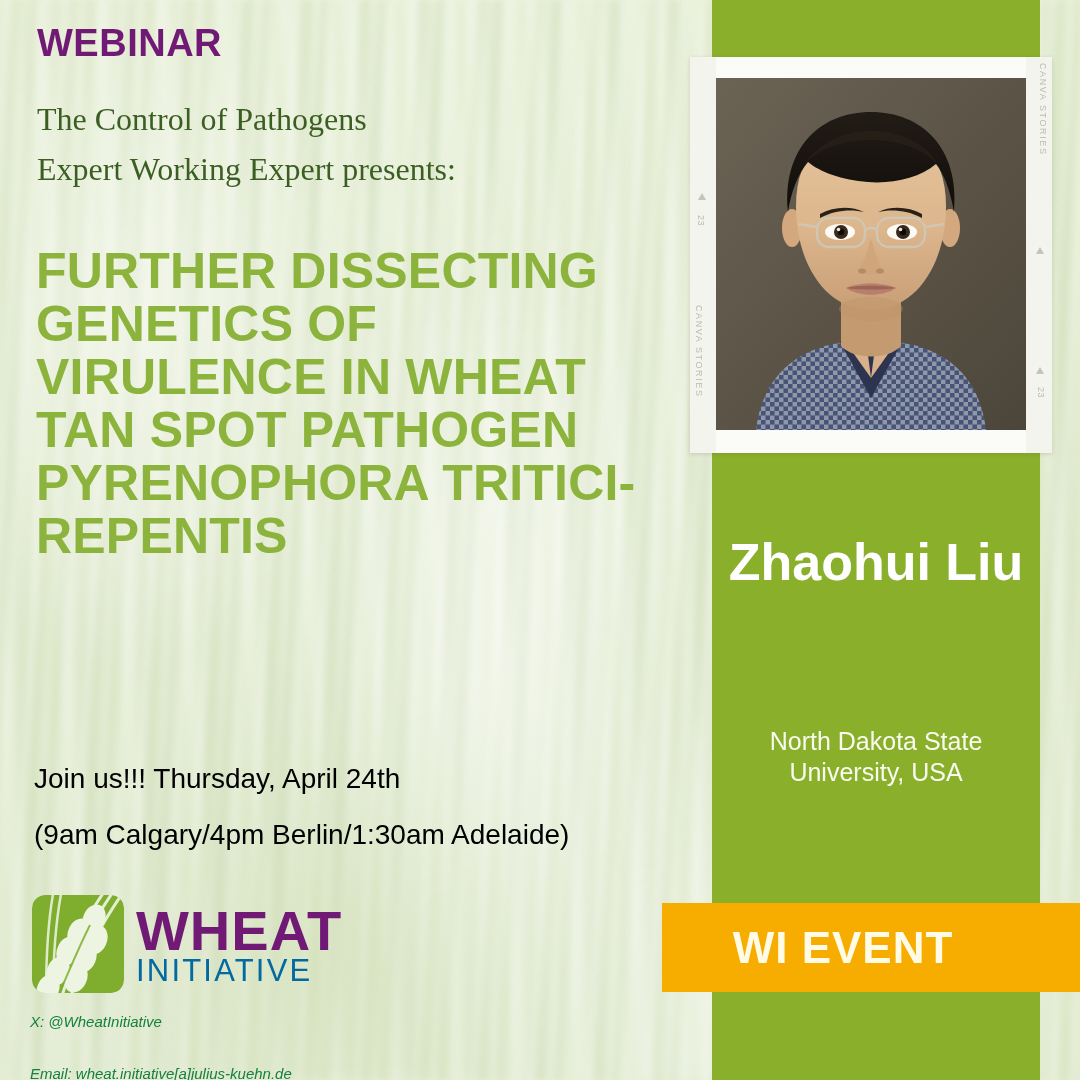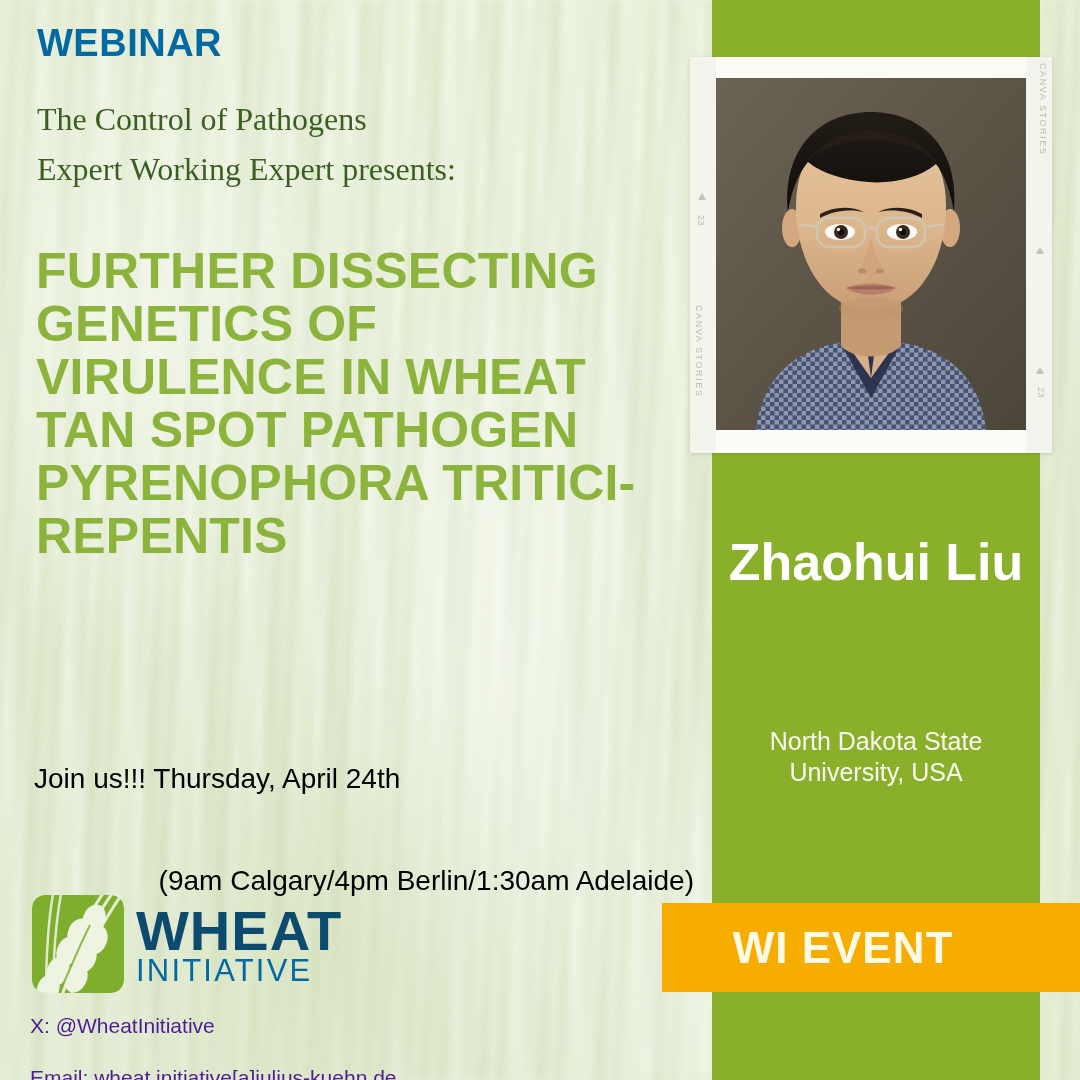--- a/index.html
+++ b/index.html
@@ -106,21 +106,21 @@
     position:absolute;left:26px;top:21px;width:310px;height:352px;
     overflow:hidden;background:#5b5345;
   }
   .portrait{position:absolute;inset:0;}
 
   
   .left-col{position:absolute;left:0;top:0;width:700px;height:1080px;}
   .kicker{
     position:absolute;left:37px;top:24px;
     font-size:38px;font-weight:bold;letter-spacing:.5px;
-    color:#0369a1;line-height:1;
+    color:#701a75;line-height:1;
   }
   .sub-line{
     position:absolute;left:37px;
     font-size:32px;color:#3B5E22;line-height:1.18;font-weight:400;font-family:Liberation Serif, serif;
   }
   .sub1{top:101px;}
   .sub2{top:151px;}
 
   .title{
     position:absolute;left:36px;top:245px;width:640px;
@@ -128,37 +128,37 @@
     letter-spacing:.2px;
     color:#8CB43C;
     text-transform:uppercase;
   }
 
   .when{
     position:absolute;left:34px;width:660px;
     font-size:28px;color:#000000;line-height:1.2;
   }
   .when1{top:762px;}
-  .when2{top:864px;text-align:right;}
+  .when2{top:818px;}
 
   
   .logo-wrap{position:absolute;left:32px;top:895px;display:flex;align-items:center;}
   .logo-mark{width:92px;height:98px;flex:0 0 auto;}
   .logo-words{margin-left:12px;line-height:1;}
   .logo-w1{
     font-size:56px;font-weight:bold;letter-spacing:1px;
-    color:#0c4a6e;display:block;
+    color:#701a75;display:block;
   }
   .logo-w2{
     font-size:31px;font-weight:normal;letter-spacing:2.2px;
     color:#0369a1;display:block;margin-top:-4px;
   }
   .contact{
     position:absolute;left:30px;width:560px;
-    font-size:21px;color:#4c1d95;line-height:1.25;
+    font-size:15px;color:#15803d;line-height:1.25;font-style:italic;
   }
   .c1{top:1013px;}
   .c2{top:1043px;margin-top:22px;}
 
   
   .speaker-name{
     position:absolute;left:712px;top:535px;width:328px;
     text-align:center;color:#ffffff;
     font-size:52px;font-weight:bold;line-height:1.06;
   }

